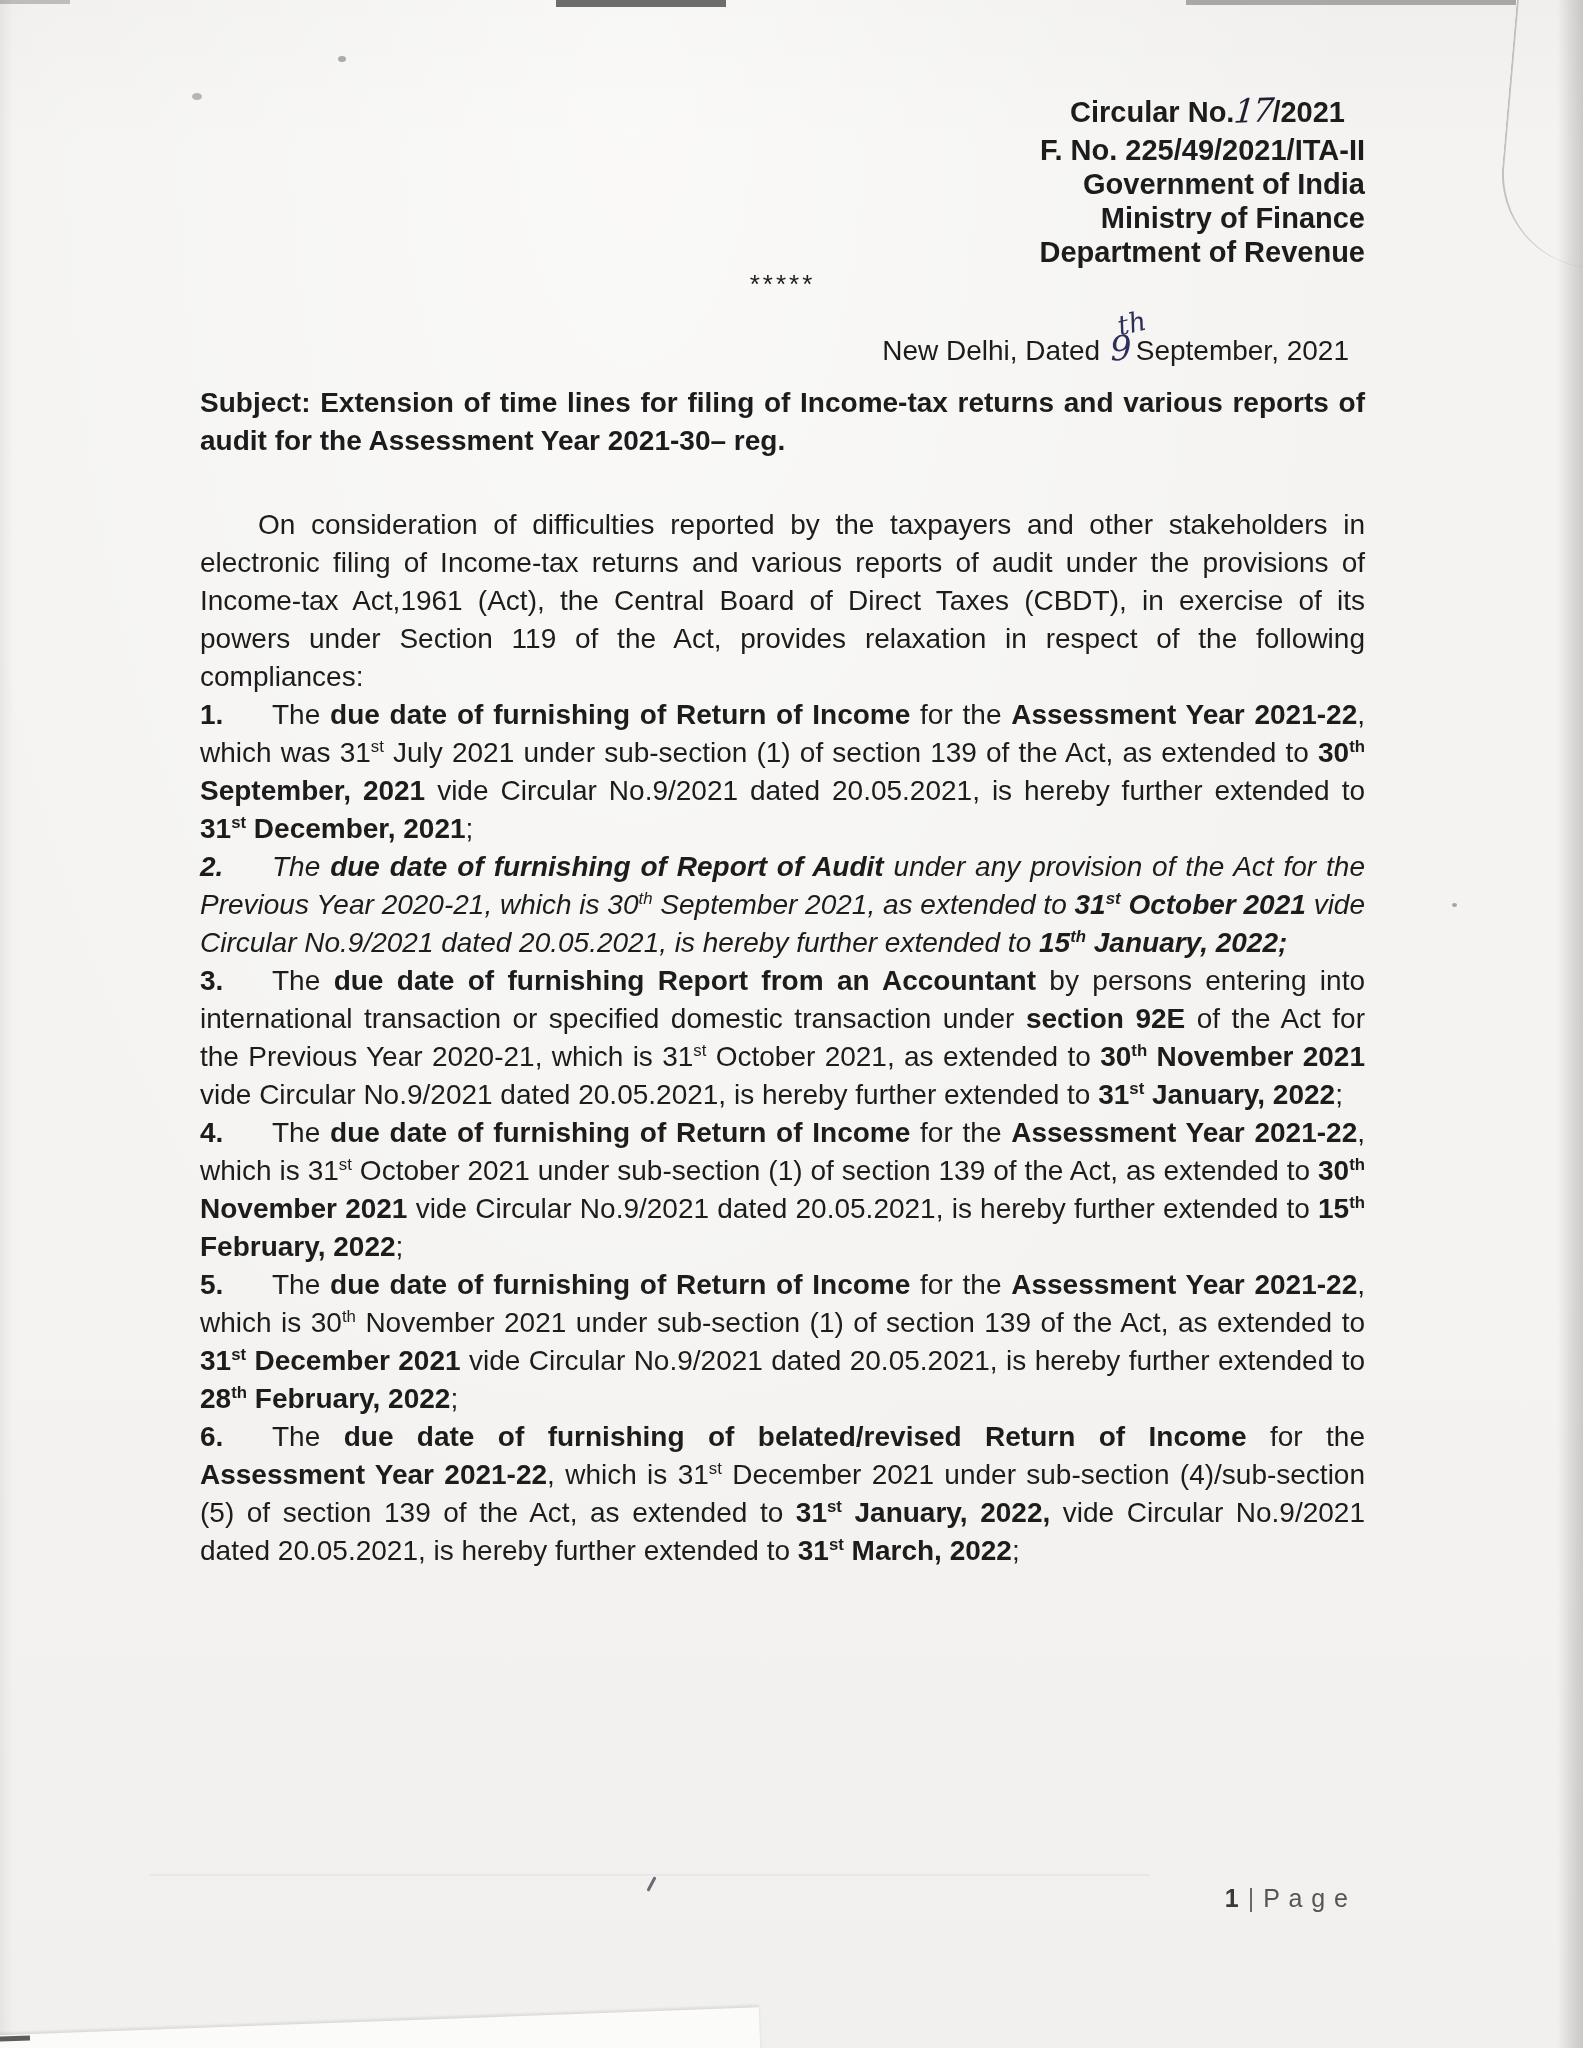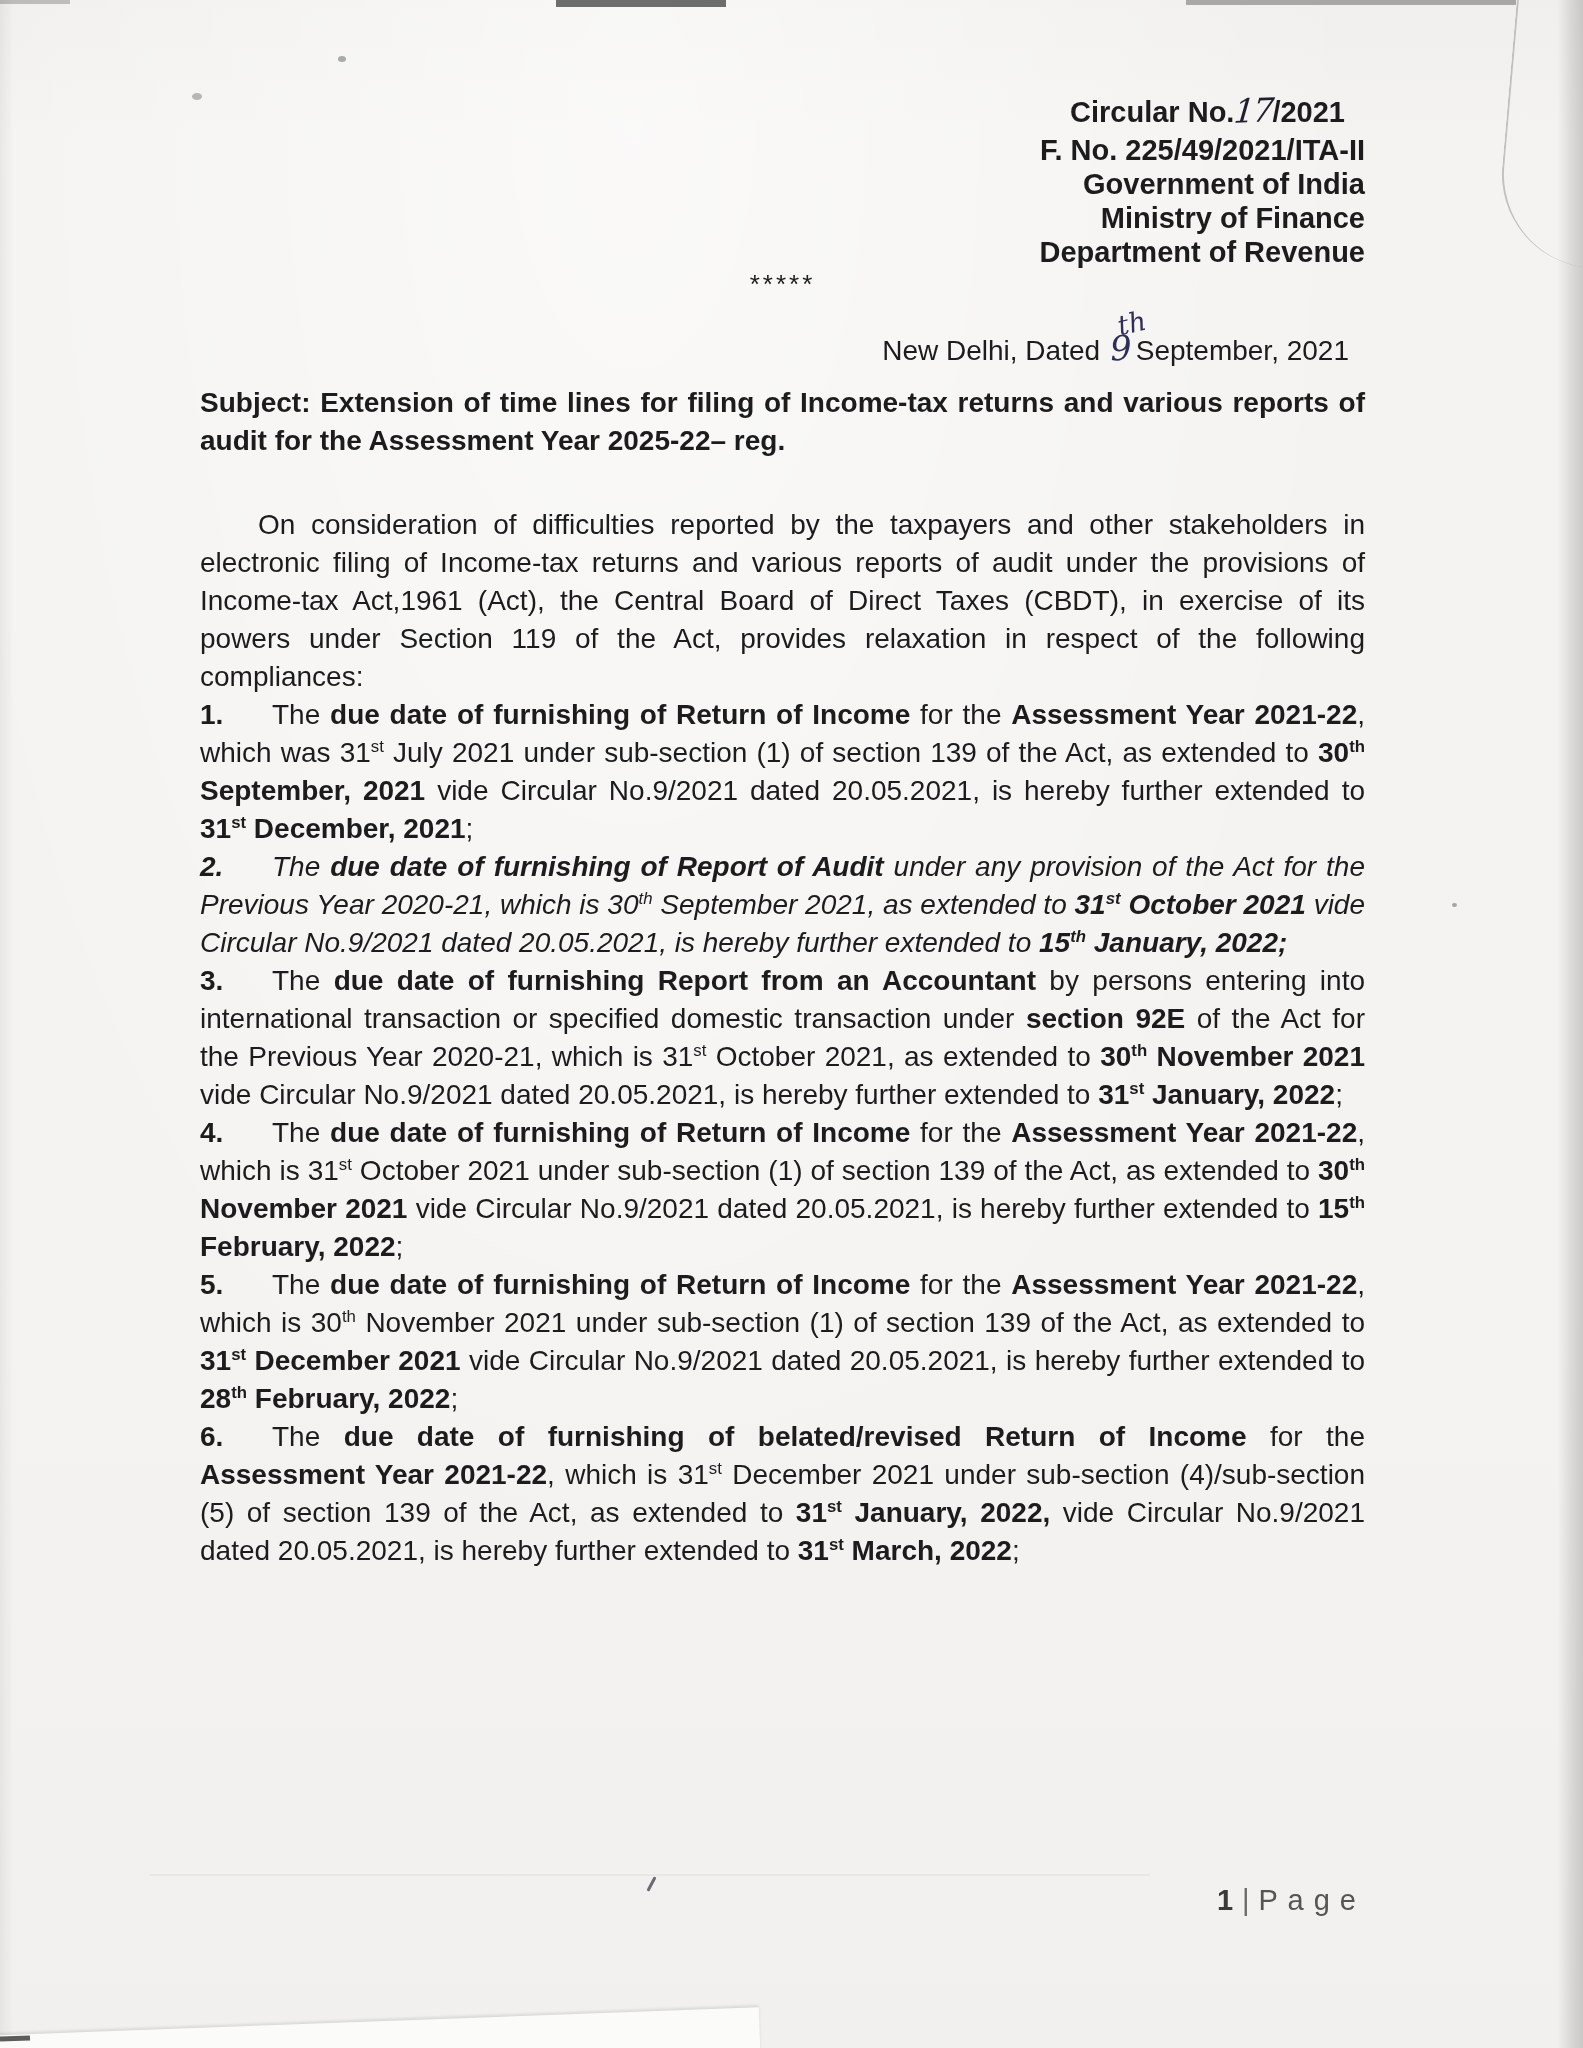--- a/index.html
+++ b/index.html
@@ -38,22 +38,22 @@
 
   .subject{margin-top:14px;font-weight:bold;}
   .intro{margin-top:46px;text-indent:58px;}
 
   .item{position:relative;}
   .item-num{display:inline-block;width:72px;font-weight:bold;}
   .m1{margin-top:16px;} .m2{margin-top:24px;font-style:italic;} .m3{margin-top:22px;}
   .m4{margin-top:28px;} .m5{margin-top:40px;} .m6{margin-top:44px;}
 
   .footer{
-    position:absolute;top:1884px;right:226px;
-    font-size:29px;color:#555553;letter-spacing:1px;
+    position:absolute;top:1884px;right:234px;
+    font-size:25px;color:#555553;letter-spacing:1px;
   }
   .footer .num{font-weight:bold;color:#3a3a38;}
   .footer .sep{margin:0 8px;color:#6a6a68;}
 
   
   .edge-left{position:absolute;left:0;top:0;width:14px;height:100%;background:linear-gradient(90deg,rgba(0,0,0,0.05),rgba(0,0,0,0));}
   .edge-right{position:absolute;right:0;top:0;width:26px;height:100%;background:linear-gradient(90deg,rgba(0,0,0,0),rgba(0,0,0,0.10) 55%,rgba(0,0,0,0.17));}
   .corner-curl{position:absolute;top:-36px;right:-18px;width:92px;height:300px;border-left:2px solid rgba(120,118,114,0.40);border-radius:0 0 0 120px;transform:rotate(5deg);}
   .top-strip{position:absolute;top:0;height:7px;background:rgba(35,35,35,0.65);}
   .ts1{left:556px;width:170px;}
@@ -84,21 +84,21 @@
       <div>Government of India</div>
       <div>Ministry of Finance</div>
       <div>Department of Revenue</div>
     </div>
     <div class="stars">*****</div>
 
     <div class="dateline">
       <span>New Delhi, Dated</span><span class="hw hw-day"><span>9</span><span class="hw-ordinal">th</span></span><span>September, 2021</span>
     </div>
 
-    <div class="subject">Subject: Extension of time lines for filing of Income-tax returns and various reports of audit for the Assessment Year 2025-22– reg.</div>
+    <div class="subject">Subject: Extension of time lines for filing of Income-tax returns and various reports of audit for the Assessment Year 2021-30– reg.</div>
 
     <p class="intro" style="margin:0;margin-top:46px;">On consideration of difficulties reported by the taxpayers and other stakeholders in electronic filing of Income-tax returns and various reports of audit under the provisions of Income-tax Act,1961 (Act), the Central Board of Direct Taxes (CBDT), in exercise of its powers under Section 119 of the Act, provides relaxation in respect of the following compliances:</p>
 
     <p class="item m1" style="margin:0;"><span class="item-num">1.</span><span><span>The </span><span class="b">due date of furnishing of Return of Income</span><span> for the </span><span class="b">Assessment Year 2021-22</span><span>, which was 31</span><sup>st</sup><span> July 2021 under sub-section (1) of section 139 of the Act, as extended to </span><span class="b">30</span><sup class="b">th</sup><span class="b"> September, 2021</span><span> vide Circular No.9/2021 dated 20.05.2021, is hereby further extended to </span><span class="b">31</span><sup class="b">st</sup><span class="b"> December, 2021</span><span>;</span></span></p>
 
     <p class="item m2" style="margin:0;"><span class="item-num">2.</span><span><span>The </span><span class="b">due date of furnishing of Report of Audit</span><span> under any provision of the Act for the Previous Year 2020-21, which is 30</span><sup>th</sup><span> September 2021, as extended to </span><span class="b">31</span><sup class="b">st</sup><span class="b"> October 2021</span><span> vide Circular No.9/2021 dated 20.05.2021, is hereby further extended to </span><span class="b">15</span><sup class="b">th</sup><span class="b"> January, 2022;</span></span></p>
 
     <p class="item m3" style="margin:0;"><span class="item-num">3.</span><span><span>The </span><span class="b">due date of furnishing Report from an Accountant</span><span> by persons entering into international transaction or specified domestic transaction under </span><span class="b">section 92E</span><span> of the Act for the Previous Year 2020-21, which is 31</span><sup>st</sup><span> October 2021, as extended to </span><span class="b">30</span><sup class="b">th</sup><span class="b"> November 2021</span><span> vide Circular No.9/2021 dated 20.05.2021, is hereby further extended to </span><span class="b">31</span><sup class="b">st</sup><span class="b"> January, 2022</span><span>;</span></span></p>
 
     <p class="item m4" style="margin:0;"><span class="item-num">4.</span><span><span>The </span><span class="b">due date of furnishing of Return of Income</span><span> for the </span><span class="b">Assessment Year 2021-22</span><span>, which is 31</span><sup>st</sup><span> October 2021 under sub-section (1) of section 139 of the Act, as extended to </span><span class="b">30</span><sup class="b">th</sup><span class="b"> November 2021</span><span> vide Circular No.9/2021 dated 20.05.2021, is hereby further extended to </span><span class="b">15</span><sup class="b">th</sup><span class="b"> February, 2022</span><span>;</span></span></p>

